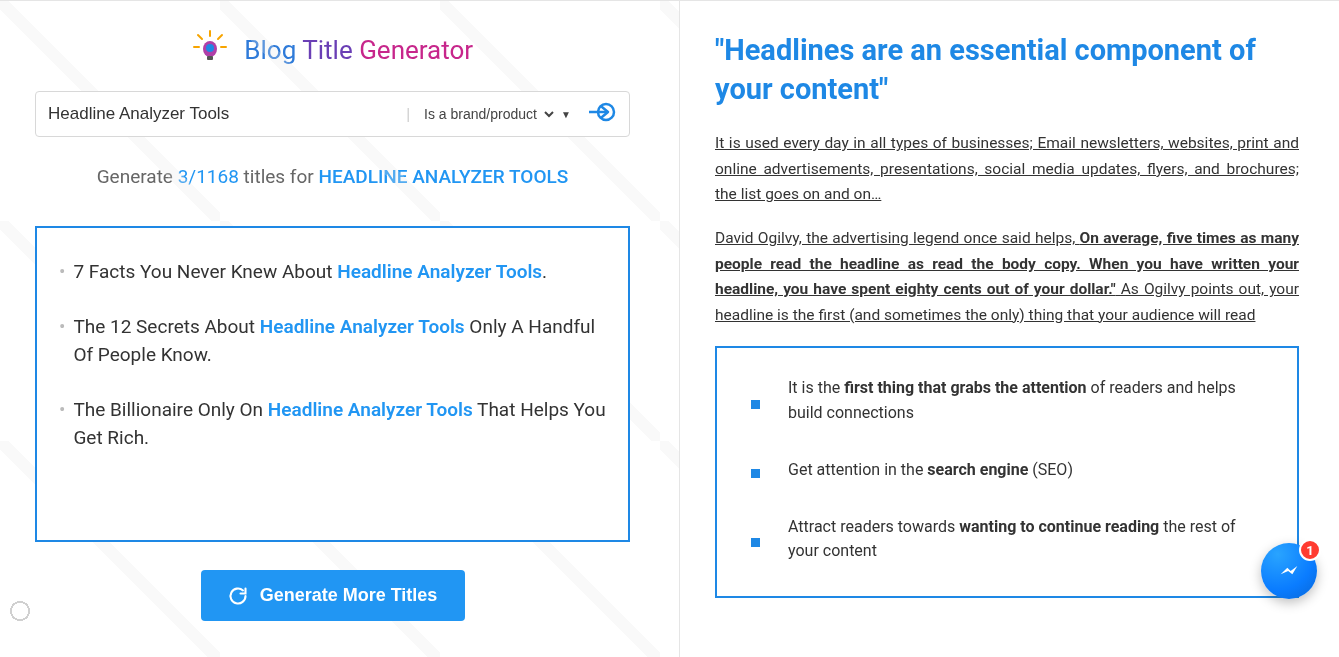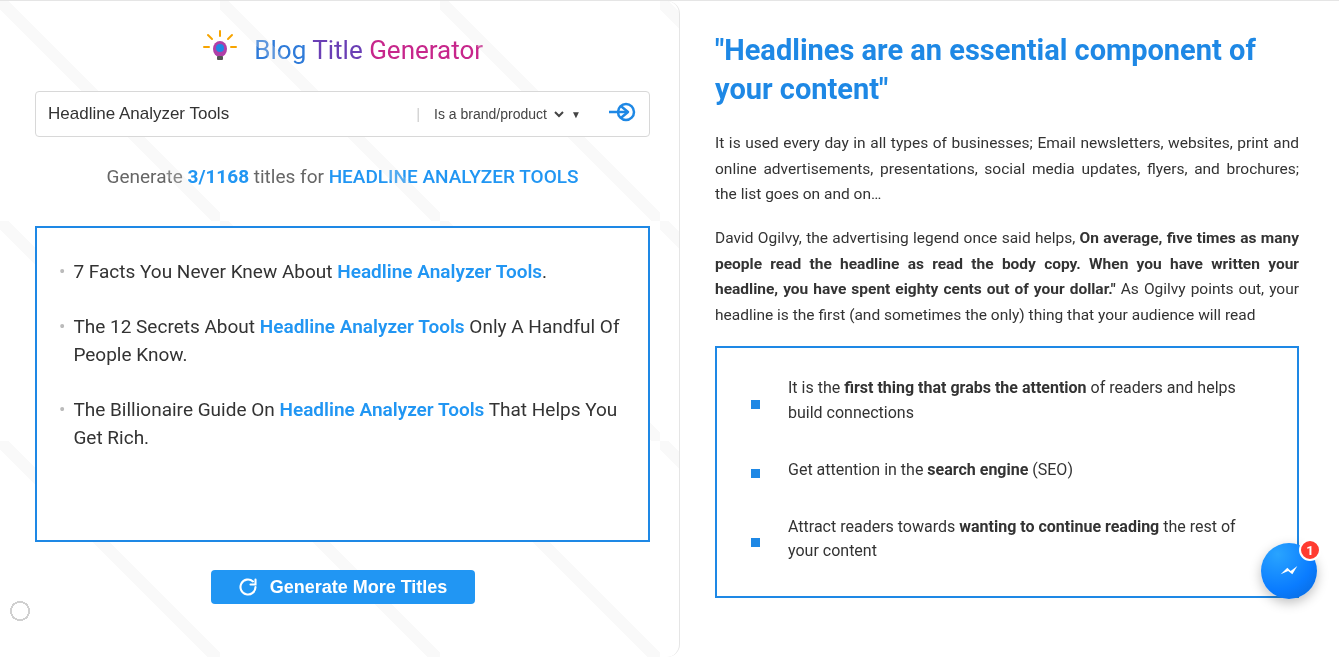--- a/index.html
+++ b/index.html
@@ -14,26 +14,25 @@
 }
 .main-wrap {
   display: flex;
   width: 100%;
   height: 100%;
   border-top: 1px solid #e5e5e5;
 }
 .left-panel {
   width: 680px;
   border-right: 1px solid #e5e5e5;
-  padding: 20px 29px 0 35px;
+  padding: 20px 49px 0 35px;
   position: relative;
   background:
     radial-gradient(circle at 20px 610px, transparent 8px, #d0d0d0 8px, #d0d0d0 10px, transparent 10px),
     transparent;
-  border-radius: 13px;
 }
 .left-panel::before {
   content: "";
   position: absolute;
   inset: 0;
   background-image:
     linear-gradient(45deg, transparent 48%, #e8e8e8 48%, #e8e8e8 52%, transparent 52%);
   background-size: 220px 220px;
   opacity: 0.25;
   pointer-events: none;
@@ -81,38 +80,38 @@
 }
 .vert-sep {
   color: #ccc;
   margin: 0 10px;
 }
 .type-select-wrap {
   display: flex;
   align-items: center;
   font-size: 14px;
   color: #444;
-  margin-right: 28px;
+  margin-right: 18px;
 }
 .type-select-wrap select {
   border: none;
   background: transparent;
   font-size: 14px;
   color: #444;
   outline: none;
   padding-right: 4px;
 }
 .submit-icon { cursor: pointer; }
 .showing-line {
   text-align: center;
   font-size: 19px;
   color: #666;
   margin-bottom: 38px;
 }
-.showing-line .count { color: #2196f3; font-weight: 700; }
+.showing-line .count { color: #2196f3; font-weight: 400; }
 .showing-line .kw { color: #2196f3; font-weight: 500; text-transform: uppercase; }
 .results-box {
   border: 2px solid #1e88e5;
   background: #fff;
   padding: 30px 22px 70px 22px;
   min-height: 316px;
   position: relative;
   z-index: 2;
 }
 .result-item {
@@ -133,21 +132,21 @@
   color: #2196f3;
   font-weight: 600;
 }
 .generate-btn {
   display: flex;
   align-items: center;
   justify-content: center;
   gap: 12px;
   margin: 28px auto 0;
   width: 264px;
-  height: 34px;
+  height: 51px;
   background: #2196f3;
   color: #fff;
   border: none;
   border-radius: 4px;
   font-size: 18px;
   font-weight: 600;
   cursor: pointer;
   position: relative;
   z-index: 2;
 }
@@ -160,20 +159,21 @@
   font-weight: 700;
   line-height: 1.35;
   margin-bottom: 22px;
 }
 .body-p {
   font-size: 15.5px;
   line-height: 1.65;
   color: #333;
   text-align: justify;
   margin-bottom: 18px;
+  text-decoration: underline;
 }
 .body-p b { font-weight: 700; }
 .sub-heading {
   color: #1e88e5;
   font-size: 25px;
   font-weight: 700;
   margin: 28px 0 24px;
 }
 .importance-box {
   border: 2px solid #1e88e5;
@@ -279,21 +279,21 @@
       <div class="result-item">
         <span class="bullet-dot">•</span>
         <span class="result-text"><span>7 Facts You Never Knew About </span><span class="keyword-highlight">Headline Analyzer Tools</span><span>.</span></span>
       </div>
       <div class="result-item">
         <span class="bullet-dot">•</span>
         <span class="result-text"><span>The 12 Secrets About </span><span class="keyword-highlight">Headline Analyzer Tools</span><span> Only A Handful Of People Know.</span></span>
       </div>
       <div class="result-item">
         <span class="bullet-dot">•</span>
-        <span class="result-text"><span>The Billionaire Guide On </span><span class="keyword-highlight">Headline Analyzer Tools</span><span> That Helps You Get Rich.</span></span>
+        <span class="result-text"><span>The Billionaire Only On </span><span class="keyword-highlight">Headline Analyzer Tools</span><span> That Helps You Get Rich.</span></span>
       </div>
     </div>
 
     <button class="generate-btn">
       <span class="refresh-ic">
         <svg width="20" height="20" viewBox="0 0 24 24" fill="none" stroke="#fff" stroke-width="2.5" stroke-linecap="round">
           <path d="M21 12a9 9 0 1 1-3-6.7"></path>
           <polyline points="21 3 21 9 15 9"></polyline>
         </svg>
       </span>

